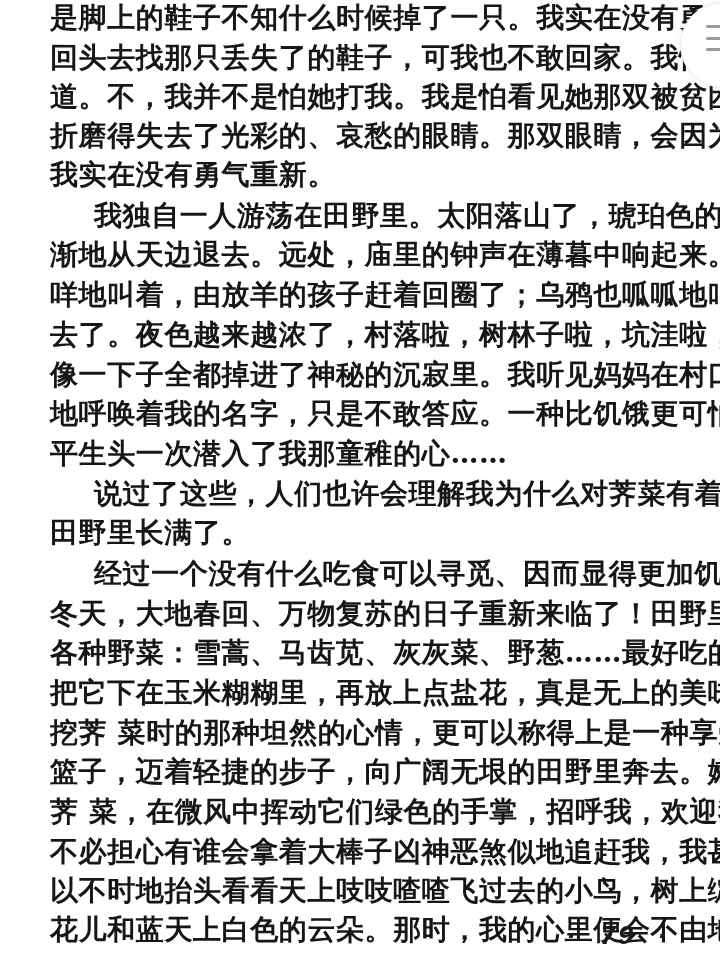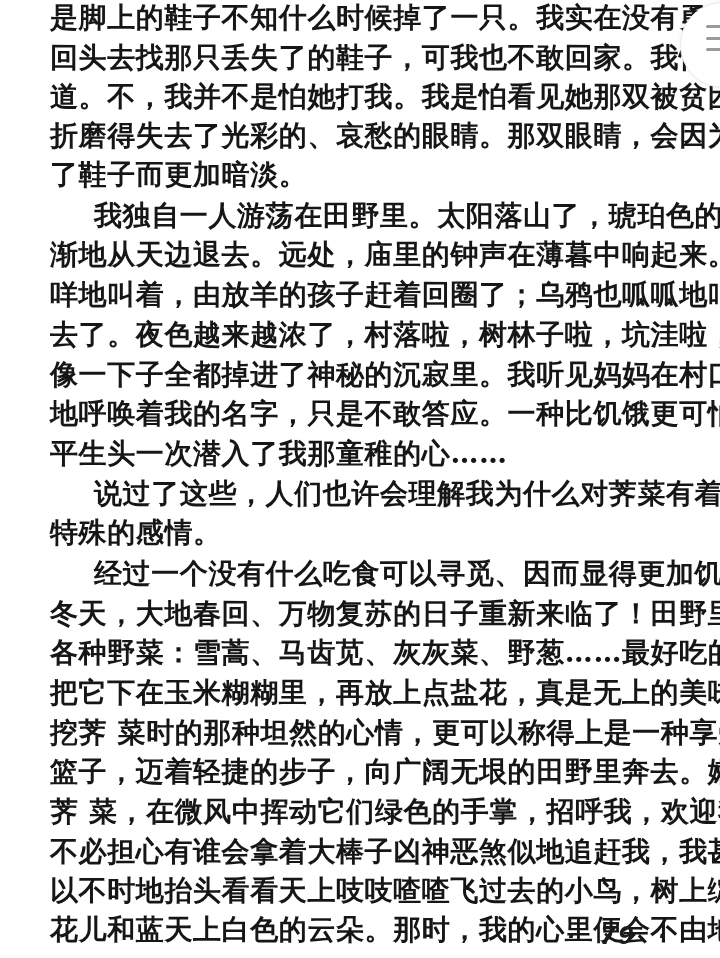--- a/index.html
+++ b/index.html
@@ -65,30 +65,30 @@
   }
 </style>
 </head>
 <body>
 
 <div class="page">
   <div class="line" style="top:-2px;">是脚上的鞋子不知什么时候掉了一只。我实在没有勇气重新</div>
   <div class="line" style="top:38px;">回头去找那只丢失了的鞋子，可我也不敢回家。我怕妈妈知</div>
   <div class="line" style="top:77px;">道。不，我并不是怕她打我。我是怕看见她那双被贫困的生活</div>
   <div class="line" style="top:116px;">折磨得失去了光彩的、哀愁的眼睛。那双眼睛，会因为我丢失</div>
-  <div class="line" style="top:155px;">了鞋子而更加暗淡。</div>
+  <div class="line" style="top:155px;">我实在没有勇气重新。</div>
   <div class="line" style="top:196px; left:44px;">我独自一人游荡在田野里。太阳落山了，琥珀色的晚霞渐</div>
   <div class="line" style="top:235px;">渐地从天边退去。远处，庙里的钟声在薄暮中响起来。羊儿咩</div>
   <div class="line" style="top:275px;">咩地叫着，由放羊的孩子赶着回圈了；乌鸦也呱呱地叫着回巢</div>
   <div class="line" style="top:315px;">去了。夜色越来越浓了，村落啦，树林子啦，坑洼啦，沟渠啦，好</div>
   <div class="line" style="top:355px;">像一下子全都掉进了神秘的沉寂里。我听见妈妈在村口焦急</div>
   <div class="line" style="top:394px;">地呼唤着我的名字，只是不敢答应。一种比饥饿更可怕的东西</div>
   <div class="line" style="top:434px;text-align:center;">平生头一次潜入了我那童稚的心……</div>
   <div class="line" style="top:474px; left:44px;">说过了这些，人们也许会理解我为什么对荠菜有着那么</div>
-  <div class="line" style="top:513px;">特殊的感情。</div>
+  <div class="line" style="top:513px;">田野里长满了。</div>
   <div class="line" style="top:554px; left:44px;">经过一个没有什么吃食可以寻觅、因而显得更加饥饿的</div>
   <div class="line" style="top:594px;">冬天，大地春回、万物复苏的日子重新来临了！田野里长满了</div>
   <div class="line" style="top:633px;">各种野菜：雪蒿、马齿苋、灰灰菜、野葱……最好吃的是荠 菜。</div>
   <div class="line" style="top:673px;">把它下在玉米糊糊里，再放上点盐花，真是无上的美味啊！而</div>
   <div class="line" style="top:713px;">挖荠 菜时的那种坦然的心情，更可以称得上是一种享受：提着</div>
   <div class="line" style="top:752px;">篮子，迈着轻捷的步子，向广阔无垠的田野里奔去。嫩生生的</div>
   <div class="line" style="top:792px;">荠 菜，在微风中挥动它们绿色的手掌，招呼我，欢迎我。我再也</div>
   <div class="line" style="top:832px;">不必担心有谁会拿着大棒子凶神恶煞似地追赶我，我甚至可</div>
   <div class="line" style="top:871px;">以不时地抬头看看天上吱吱喳喳飞过去的小鸟，树上绽开的</div>
   <div class="line" style="top:910px;">花儿和蓝天上白色的云朵。那时，我的心里便会不由地升起一</div>

